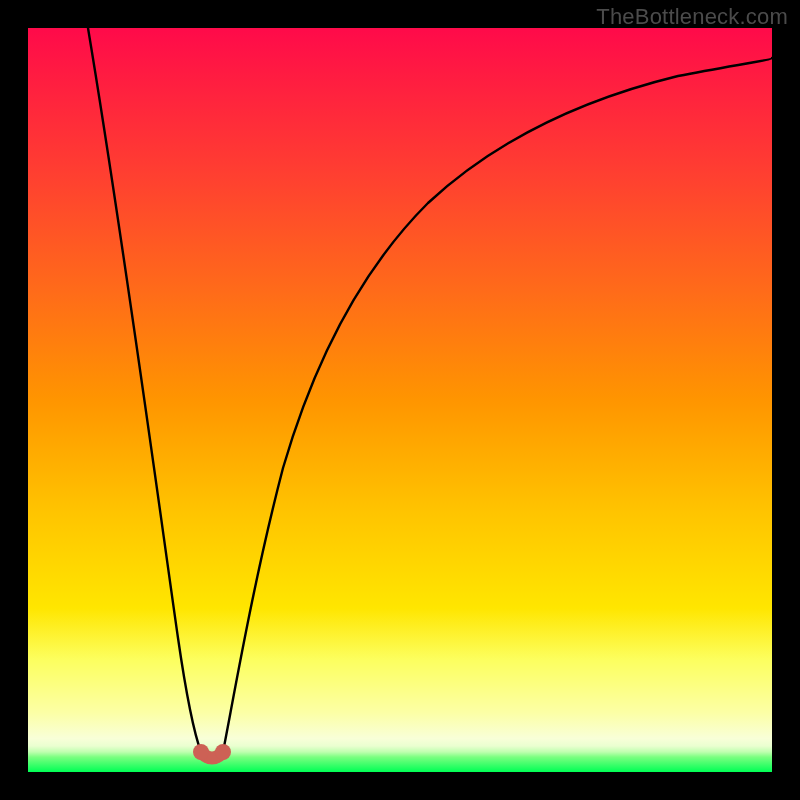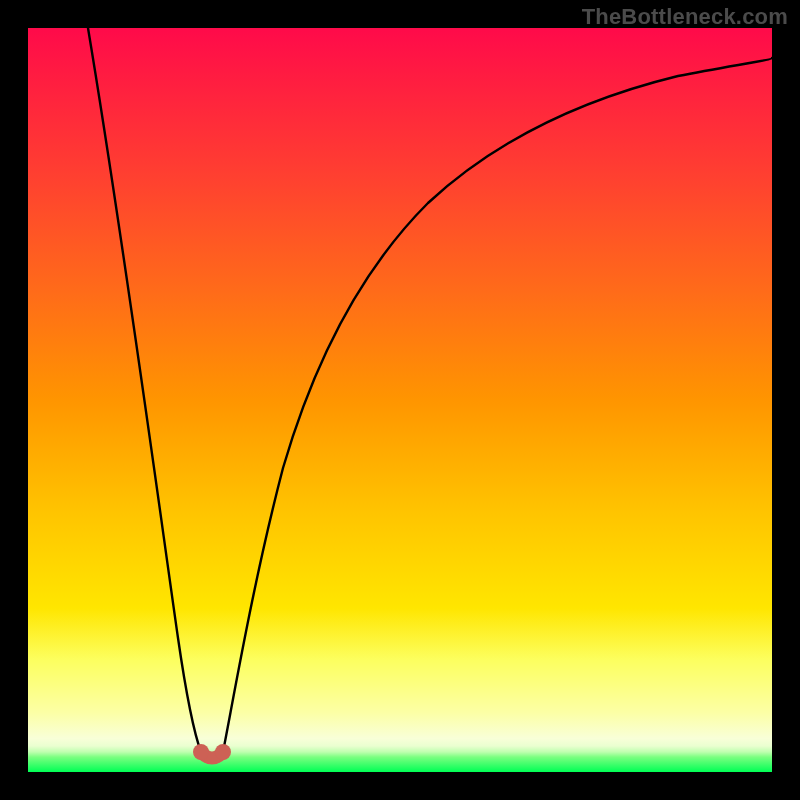--- a/index.html
+++ b/index.html
@@ -50,21 +50,21 @@
     top: 0;
     width: 744px;
     height: 744px;
   }
   .watermark {
     position: absolute;
     top: 4px;
     right: 12px;
     color: #4b4b4b;
     font-size: 22px;
-    font-weight: 700;
+    font-weight: 400;
     letter-spacing: 0.2px;
     user-select: none;
   }
 </style>
 </head>
 <body>
 
 <div class="watermark">TheBottleneck.com</div>
 
 <div class="frame">

